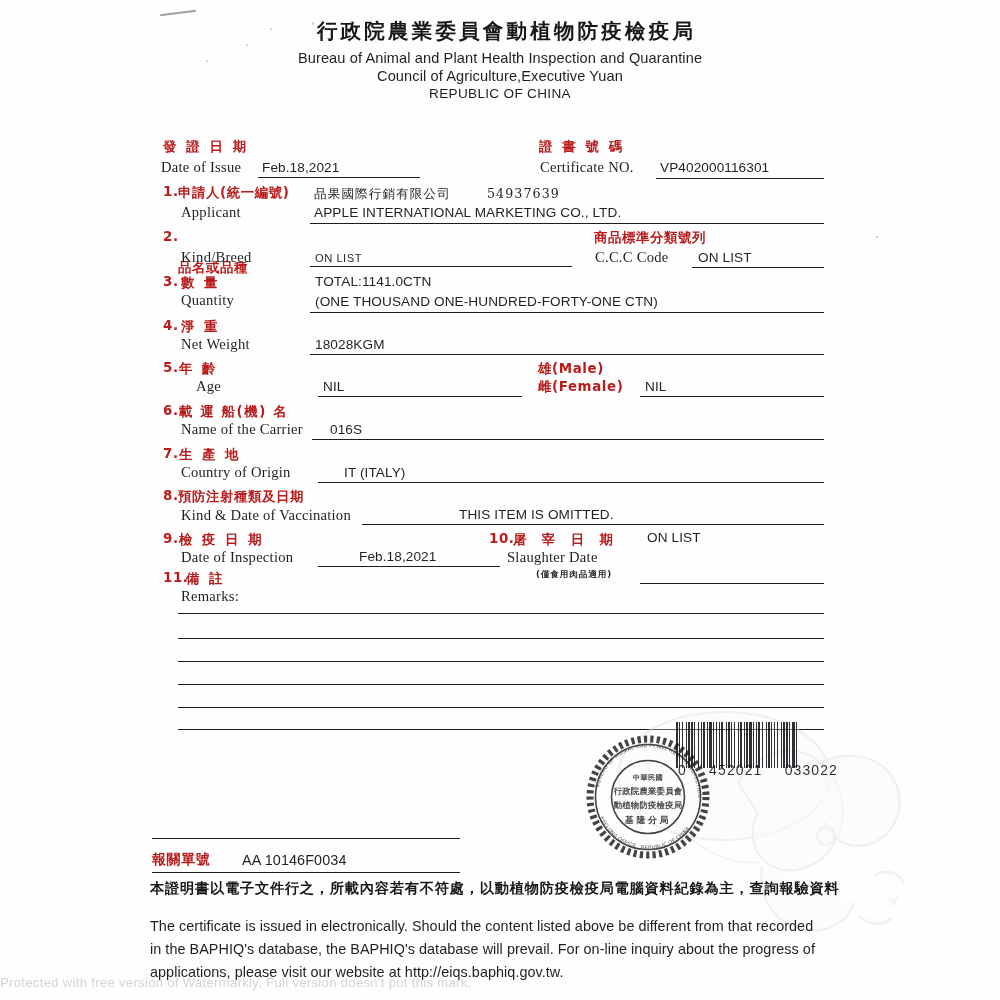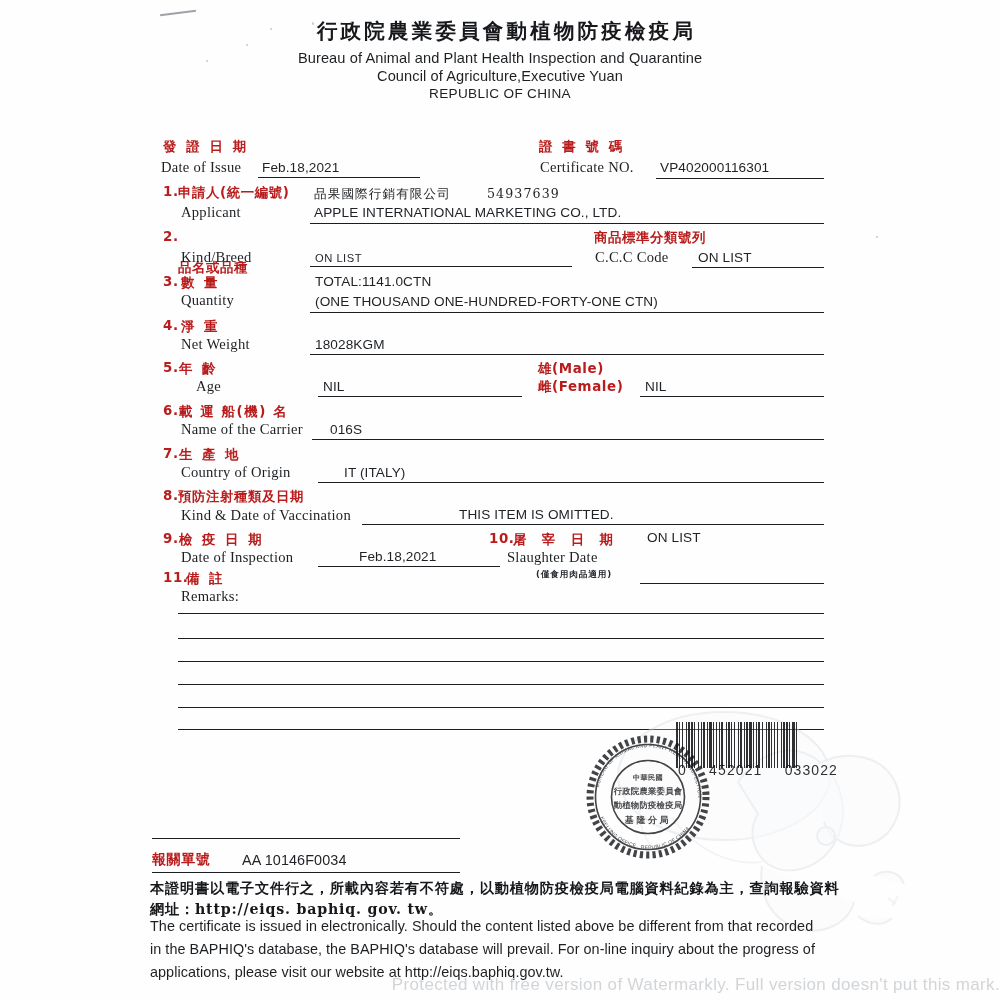--- a/index.html
+++ b/index.html
@@ -167,23 +167,23 @@
     width: 36px; height: 2px;
     background: #8d9196;
     transform: rotate(-7deg);
     opacity: .85;
   }
   .speck { background: #c6c9cd; border-radius: 50%; }
 
   
   #wm-footer {
     left: 0; right: 0; top: 975px;
-    text-align: right;
-    font-family: "Liberation Sans", sans-serif;
-    font-size: 17px;
+    text-align: left;
+    font-family: "Liberation Sans", sans-serif;
+    font-size: 13px;
     letter-spacing: .35px;
     color: #d2d5d8;
     white-space: nowrap;
   }
 </style>
 </head>
 <body>
 
 <div id="page">
 
@@ -435,18 +435,17 @@
       <span>033022</span>
     </div>
   </div>
 
   <div class="abs rule thin" style="left:152px;top:838px;width:308px;"></div>
   <div class="abs cjk lbl-cjk tight" style="left:152px;top:851px;font-size:14px;">報關單號</div>
   <div class="abs val" style="left:242px;top:852px;font-size:14.4px;">AA  10146F0034</div>
   <div class="abs rule thin" style="left:152px;top:872px;width:308px;"></div>
 
   <div class="abs legal-cjk" style="left:150px;top:878px;">本證明書以電子文件行之，所載內容若有不符處，以動植物防疫檢疫局電腦資料紀錄為主，查詢報驗資料</div>
-  <div class="abs legal-cjk" style="left:150px;top:899px;">網址：http://eiqs. baphiq. gov. tw。</div>
   <div class="abs legal-en" style="left:150px;top:915px;width:676px;">The certificate is issued in electronically. Should the content listed above be different from that recorded in the BAPHIQ's database, the BAPHIQ's database will prevail. For on-line inquiry about the progress of applications, please visit our website at http://eiqs.baphiq.gov.tw.</div>
 
   <div class="abs" id="wm-footer">Protected with free version of Watermarkly. Full version doesn't put this mark.</div>
 
 </div>
 
 </body></html>

